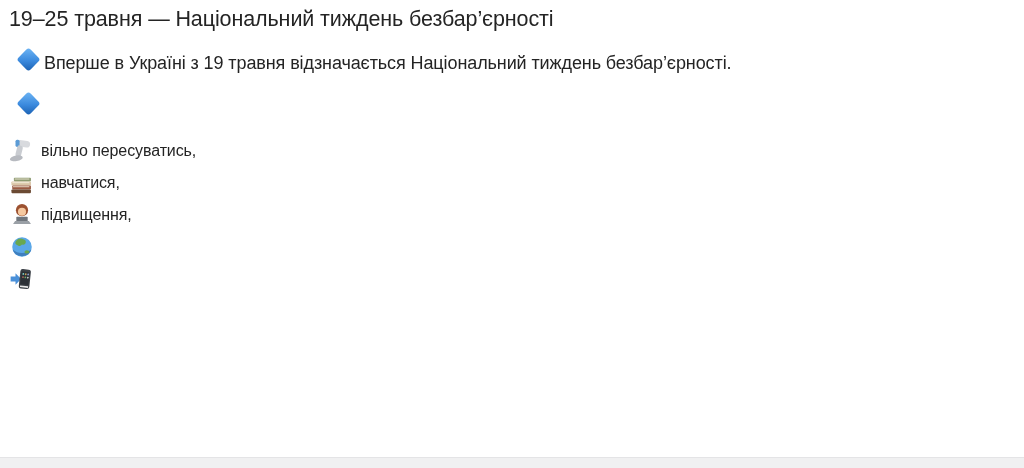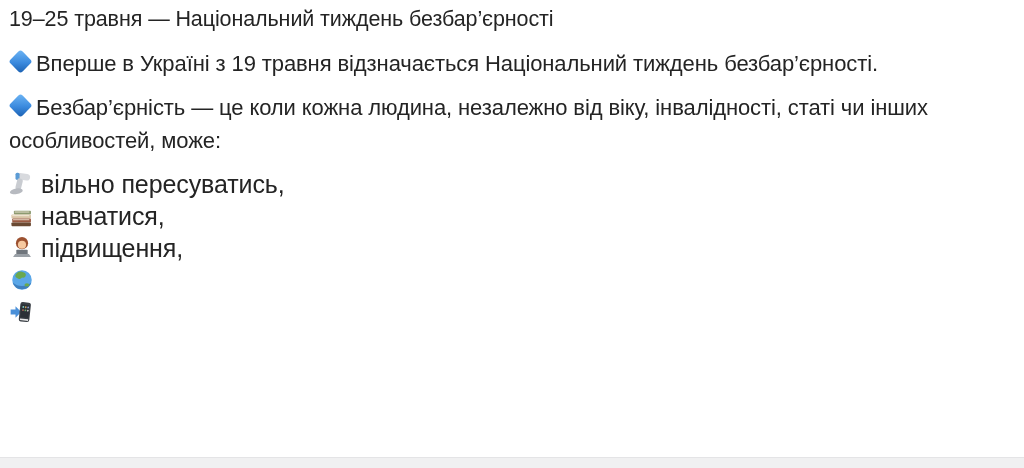--- a/index.html
+++ b/index.html
@@ -7,48 +7,48 @@
     width:1024px;height:468px;overflow:hidden;background:#ffffff;
     font-family:"Liberation Sans","DejaVu Sans",sans-serif;
     color:#242424;position:relative;
   }
   .content{position:relative;z-index:1;padding:3px 2px 0 9px;}
   .title{
     font-size:21.5px;font-weight:400;margin:0 0 11px 0;line-height:33px;
     letter-spacing:-0.1px;
   }
   .para{
-    font-size:22px;line-height:33px;margin:0 0 11px 0;letter-spacing:-0.1px;
+    font-size:18px;line-height:33px;margin:0 0 11px 8px;letter-spacing:-0.1px;
   }
   .dia{display:inline-block;width:27px;height:22px;position:relative;vertical-align:-3px;}
   .dia i{
     position:absolute;left:3px;top:1px;width:17px;height:17px;
     transform:rotate(45deg);border-radius:3px;
     background:linear-gradient(135deg,#6fb6f5 0%,#3b8ade 55%,#1a5fb0 100%);
   }
-  .list{margin:0;padding:0;list-style:none;font-size:25px;letter-spacing:-0.1px;}
+  .list{margin:0;padding:0;list-style:none;font-size:16px;letter-spacing:-0.1px;}
   .list li{height:32px;display:flex;align-items:center;}
   .ico{width:32px;flex:0 0 32px;display:flex;align-items:center;}
   .ico svg{display:block;}
   .footer-bar{
     position:absolute;left:0;bottom:0;width:1024px;height:10px;z-index:0;
     background:#f0f0f1;border-top:1px solid #e4e4e6;
   }
 </style>
 </head>
 <body>
 
 <div class="content">
 
   <h1 class="title">19–25 травня — Національний тиждень безбар’єрності</h1>
 
   <p class="para"><span class="dia"><i></i></span><span>Вперше в Україні з 19 травня відзначається Національний тиждень безбар’єрності.</span></p>
 
 
-  <p class="para"><span class="dia"><i></i></span><span>Безбар’єрність — це коли кожна людина, незалежно від віку, інвалідності, статі чи інших особливостей, може:</span></p>
+  <p class="para"><span class="dia"><i></i></span></p>
 
   <ul class="list">
 
     <li>
       <span class="ico">
         <svg width="26" height="26" viewBox="0 0 32 32">
           <rect x="9" y="3" width="17" height="8" rx="4" fill="#d8dade" transform="rotate(8 17 7)"></rect>
           <rect x="8" y="2" width="5" height="9" rx="2" fill="#5b9bd5"></rect>
           <rect x="9" y="9" width="7" height="14" rx="3" fill="#c9ccd1" transform="rotate(14 12 16)"></rect>
           <ellipse cx="9" cy="25" rx="8" ry="3.5" fill="#b7bac0" transform="rotate(-10 9 25)"></ellipse>

